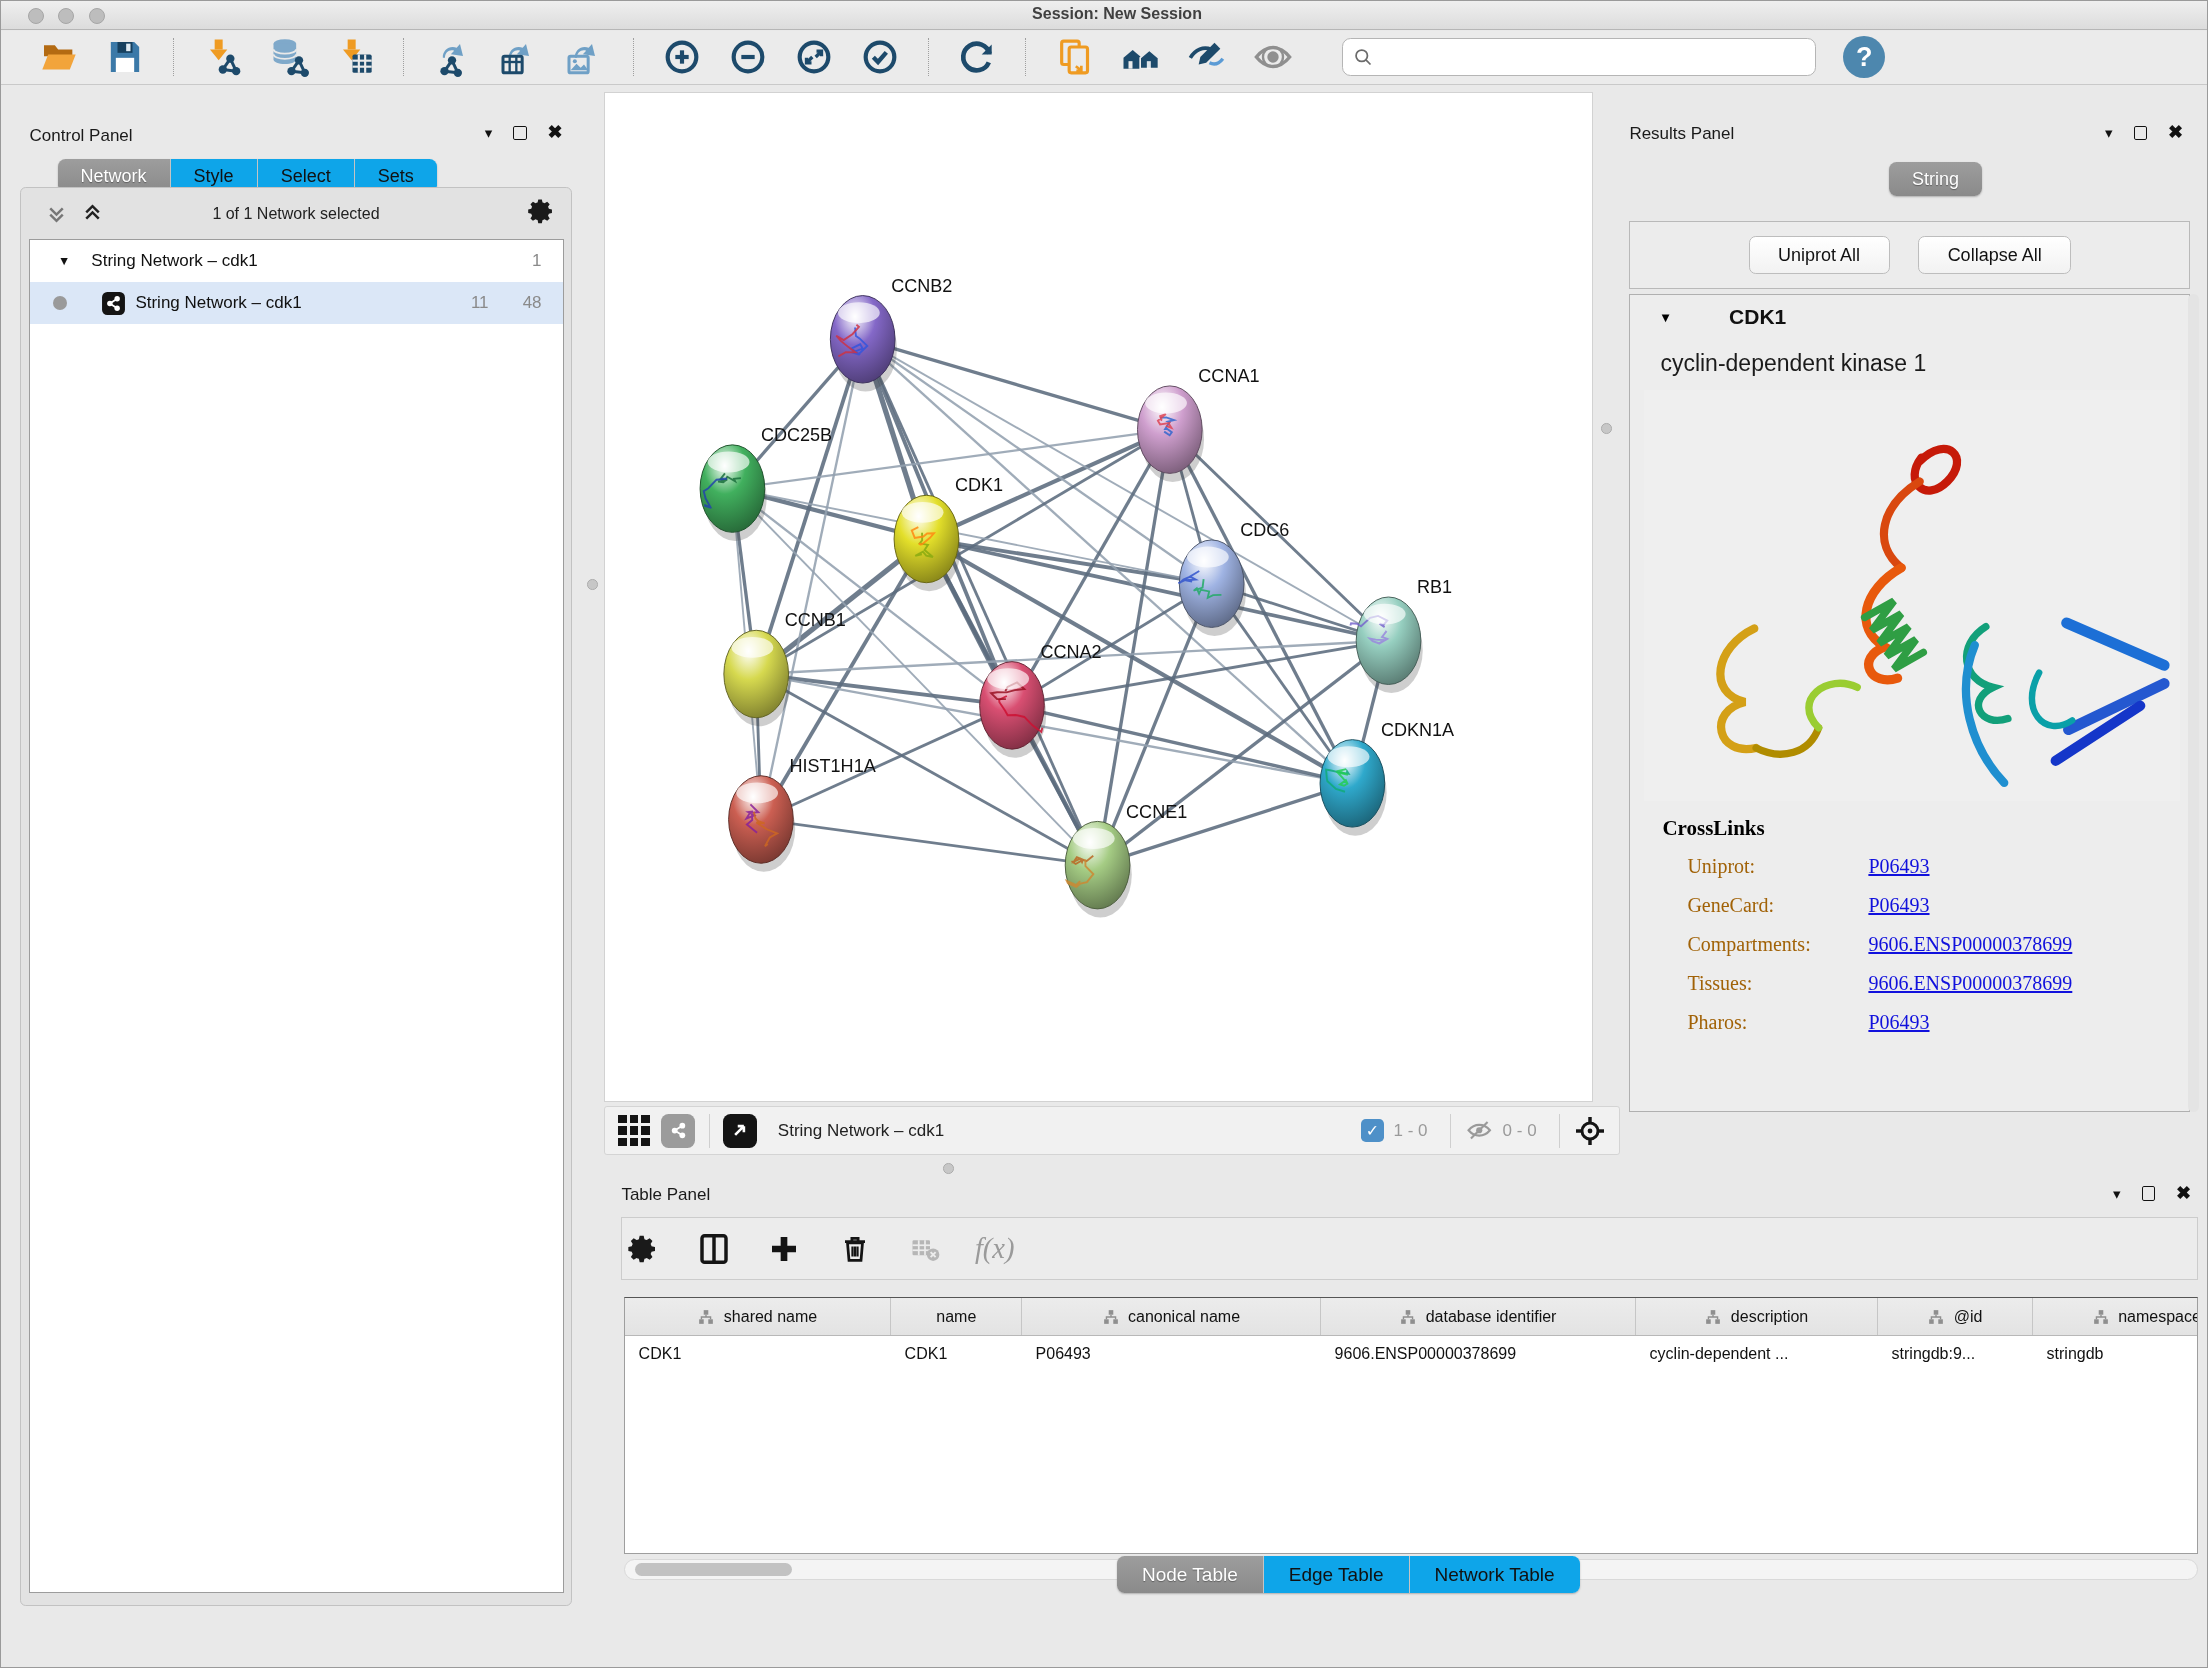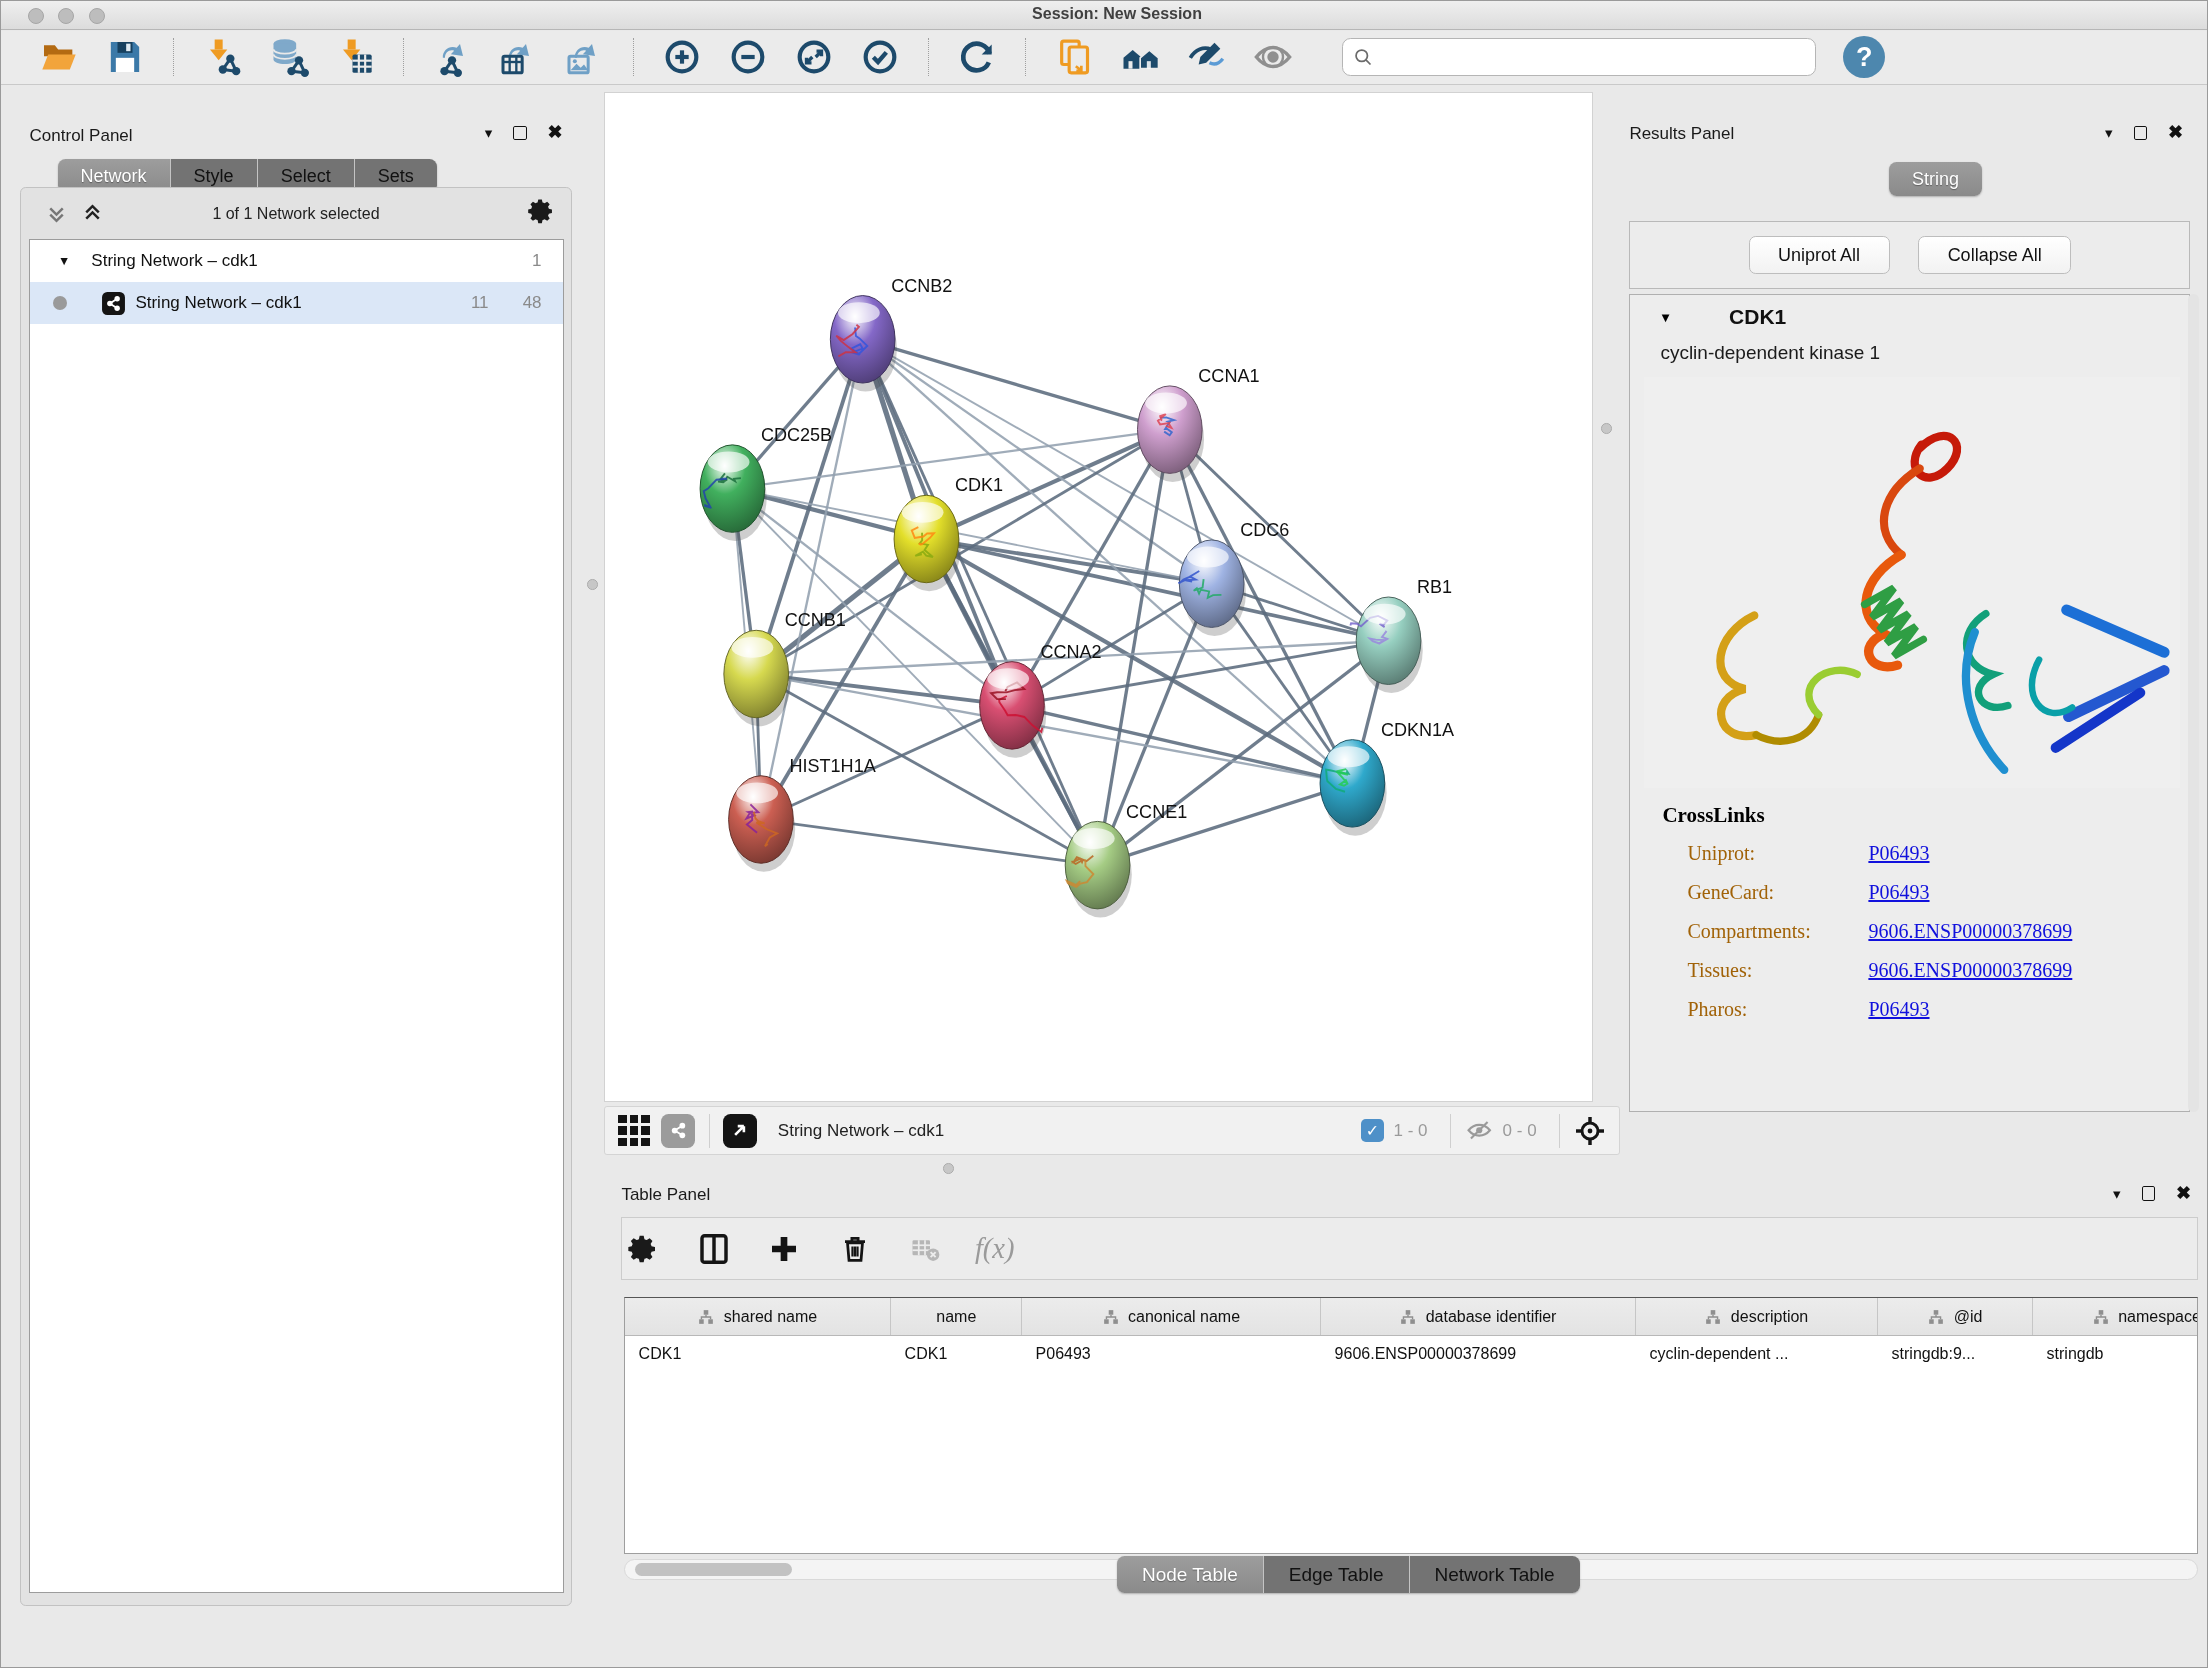--- a/index.html
+++ b/index.html
@@ -28,21 +28,21 @@
     color:#fff; font-size:27px; font-weight:bold; display:flex; align-items:center; justify-content:center; cursor:pointer; }
 
   
   .panel-title { font-size:17px; color:#1a1a1a; }
   .panel-ctrls { position:absolute; display:flex; align-items:center; gap:21px; }
   .pc-arrow { font-size:15px; color:#111; cursor:pointer; }
   .pc-float { width:13.3px; height:14.3px; border:1.9px solid #111; border-radius:1.9px; cursor:pointer; }
   .pc-close { font-size:18px; font-weight:bold; color:#111; cursor:pointer; line-height:13.3px; }
 
   .seg-tabs { display:flex; border-radius:7.6px; overflow:hidden; box-shadow:0 1px 1.9px rgba(0,0,0,.25); }
-  .seg { padding:6.7px 23px; font-size:18px; background:#737373; color:#111; border-right:1px solid #c4c4c4; cursor:pointer; white-space:nowrap; }
+  .seg { padding:6.7px 23px; font-size:18px; background:#0ea5e9; color:#111; border-right:1px solid #c4c4c4; cursor:pointer; white-space:nowrap; }
   .seg:last-child { border-right:none; }
   .seg.sel { background:linear-gradient(#9d9d9d,#8a8a8a); color:#fff; text-shadow:0 1px 1px rgba(0,0,0,.35); }
 
   
   #control-panel { position:absolute; left:7.6px; top:91px; width:571px; height:1518px; }
   #cp-inner { position:absolute; left:11.4px; top:95px; width:552px; height:1419px;
     background:#e2e2e2; border:1px solid #c2c2c2; border-radius:5.7px; }
   #cp-selrow { position:absolute; left:0; top:7.6px; width:100%; height:38px; }
   #cp-status { position:absolute; left:0; top:9.5px; width:100%; text-align:center; font-size:16px; color:#222; }
   #cp-tree { position:absolute; left:7.6px; top:51px; width:535px; height:1354px; background:#fff; border:1px solid #9c9c9c; }
@@ -67,21 +67,21 @@
 
   
   #results-panel { position:absolute; left:1617px; top:91px; width:584px; height:1084px; }
   #rp-tab { position:absolute; left:271px; top:70px; }
   #rp-box { position:absolute; left:11.4px; top:129px; width:561px; height:68px; background:#ececec; border:1px solid #b9b9b9; display:flex; align-items:center; justify-content:center; gap:28.5px; }
   .rp-btn { background:linear-gradient(#ffffff,#f2f2f2); border:1px solid #bdbdbd; border-radius:6.7px;
     font-size:18px; padding:7.6px 28.5px; cursor:pointer; color:#111; }
   #rp-content { position:absolute; left:11.4px; top:202px; width:561px; height:818px; background:#ededed; border:1px solid #b0b0b0; overflow:hidden; }
   #rp-node-hdr { position:relative; height:44px; display:flex; align-items:center; }
   #rp-node-name { font-size:21px; font-weight:bold; color:#111; margin-left:57px; }
-  #rp-desc { font-size:19px; color:#1b1b1b; margin:3px 0 0 30px; }
+  #rp-desc { font-size:23px; color:#1b1b1b; margin:11px 0 0 30px; }
   #rp-protein { position:relative; margin:13.3px 9.5px 0 13.3px; height:411px; background:#efefef; }
   #rp-cross { font-family:"Liberation Serif", serif; margin:15px 0 0 32px; }
   #rp-cross h3 { font-size:21px; color:#000; margin-bottom:13.3px; }
   .cl-row { display:flex; margin-bottom:16px; }
   .cl-label { width:181px; font-size:20px; color:#a16207; margin-left:25px; }
   .cl-link { font-size:20px; color:#1111dd; text-decoration:underline; cursor:pointer; }
   #rp-scroll { position:absolute; right:2.9px; top:202px; width:11.4px; height:818px; background:#e4e4e4; border-radius:5.7px; }
 
   
   #table-panel { position:absolute; left:609px; top:1176px; width:1600px; height:441px; }

